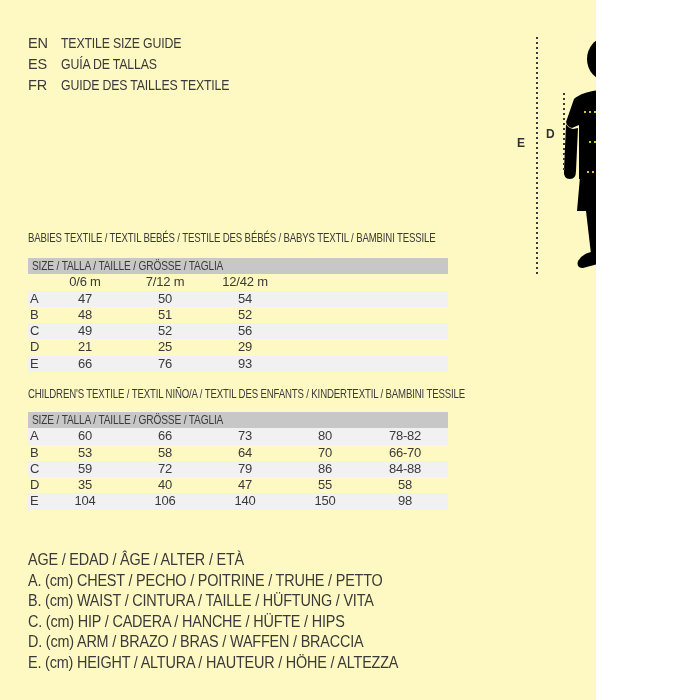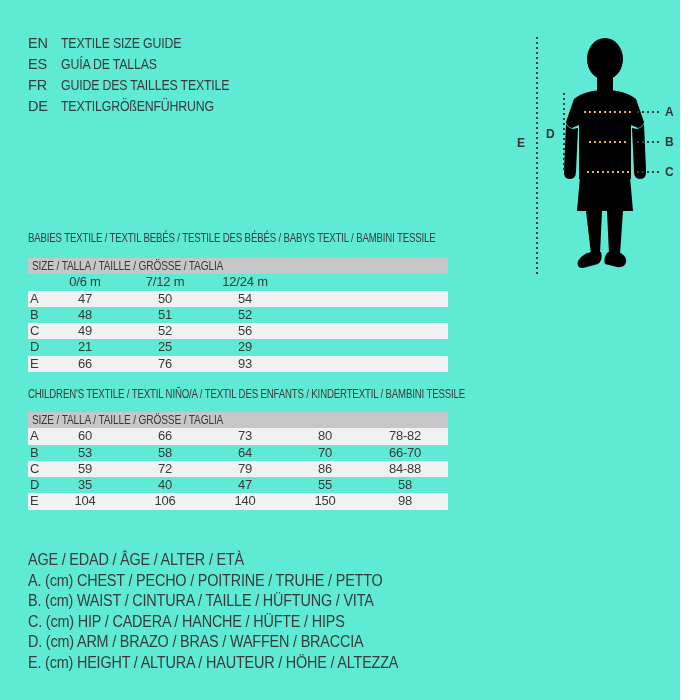--- a/index.html
+++ b/index.html
@@ -1,17 +1,17 @@
 <!DOCTYPE html>
 <html style="--accent-yellow: #d9c32a; --bar-gray: #c7c7c7; --row-gray: #f1f1f1; --text: #3a3a3a; --marker-text: #333333; --silhouette: #000000;"><head>
 <meta charset="utf-8">
 <style>
   html,body{margin:0;padding:0;background:#fff;}
   body{width:700px;height:700px;font-family:"Liberation Sans","DejaVu Sans",sans-serif;color:var(--text,#3a3a3a);}
-  .page{position:relative;width:680px;height:700px;overflow:hidden;letter-spacing:-0.2px;background:#5eead4;}
+  .page{position:relative;width:596px;height:700px;overflow:hidden;letter-spacing:-0.2px;background:#fef9c3;}
 
   
   .langs{position:absolute;left:28px;top:33px;font-size:14.5px;line-height:21px;font-weight:400;}
   .lang-row{display:flex;white-space:nowrap;}
   .lang-code{width:33px;flex:0 0 33px;}
   .cond{display:inline-block;transform:scaleX(0.85);transform-origin:0 50%;white-space:nowrap;}
 
   
   .silhouette{position:absolute;left:553px;top:33px;}
   .vline{position:absolute;width:2px;background:repeating-linear-gradient(to bottom,var(--text,#3a3a3a) 0 2px,transparent 2px 5px);}
@@ -48,24 +48,20 @@
       <span class="lang-code">EN</span>
       <span class="cond">TEXTILE SIZE GUIDE</span>
     </div>
     <div class="lang-row">
       <span class="lang-code">ES</span>
       <span class="cond">GUÍA DE TALLAS</span>
     </div>
     <div class="lang-row">
       <span class="lang-code">FR</span>
       <span class="cond">GUIDE DES TAILLES TEXTILE</span>
-    </div>
-    <div class="lang-row">
-      <span class="lang-code">DE</span>
-      <span class="cond">TEXTILGRÖßENFÜHRUNG</span>
     </div>
   </div>
 
   <svg class="silhouette" width="105" height="248" viewBox="0 0 105 248">
     <g fill="#000000">
       <ellipse cx="52" cy="26" rx="18" ry="21"></ellipse>
       <rect x="44" y="42" width="16" height="20"></rect>
       <path d="M52,57 C40,57 28,60 21,66 L13,89 Q14,94 19,95 L26,92 L26,146 L78,146 L78,92 L85,95 Q90,94 91,89 L83,66 C76,60 64,57 52,57 Z"></path>
       <path d="M13,91 L11,137 Q10,146 17,146 Q23,146 23,138 L25,95 L20,96 Q15,95 13,91 Z"></path>
       <path d="M91,91 L93,137 Q94,146 87,146 Q81,146 81,138 L79,95 L84,96 Q89,95 91,91 Z"></path>
@@ -104,21 +100,21 @@
         <col>
       </colgroup>
     <tbody>
         <tr class="bar">
       <td colspan="5"><span class="cond-bar">SIZE / TALLA / TAILLE / GRÖSSE / TAGLIA</span></td>
     </tr>
     <tr>
       <td class="lbl"></td>
       <td>0/6 m</td>
       <td>7/12 m</td>
-      <td>12/24 m</td>
+      <td>12/42 m</td>
       <td></td>
     </tr>
     <tr class="shade">
       <td class="lbl">A</td>
       <td>47</td>
       <td>50</td>
       <td>54</td>
       <td></td>
     </tr>
     <tr>

